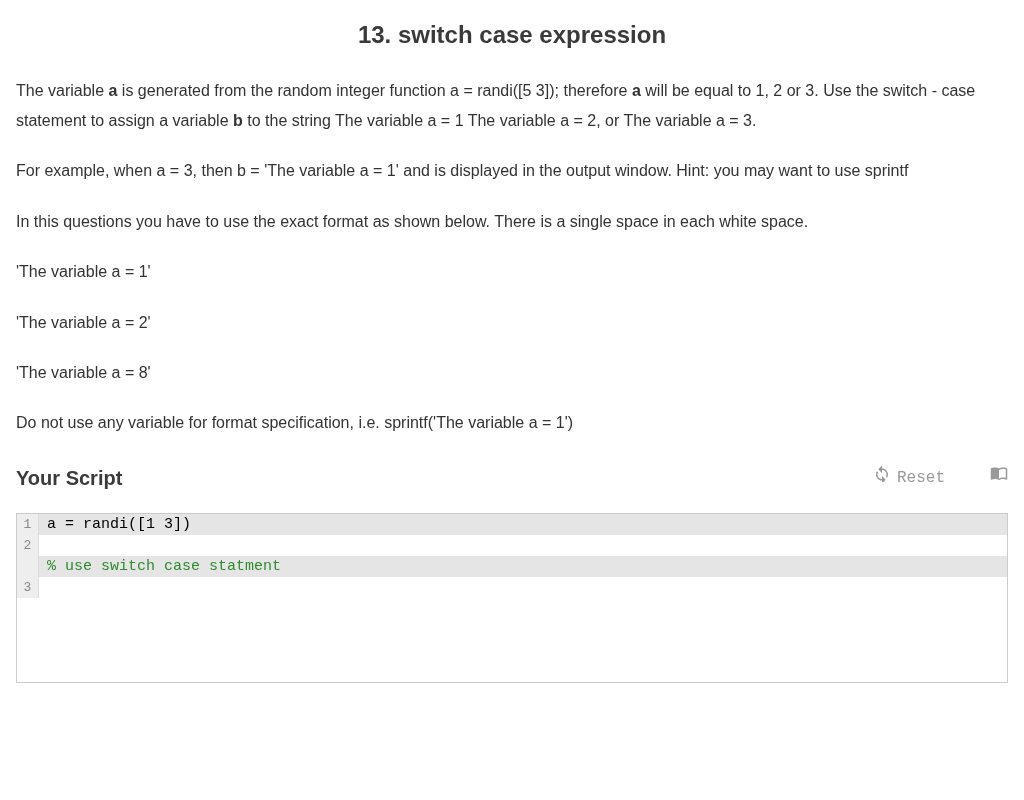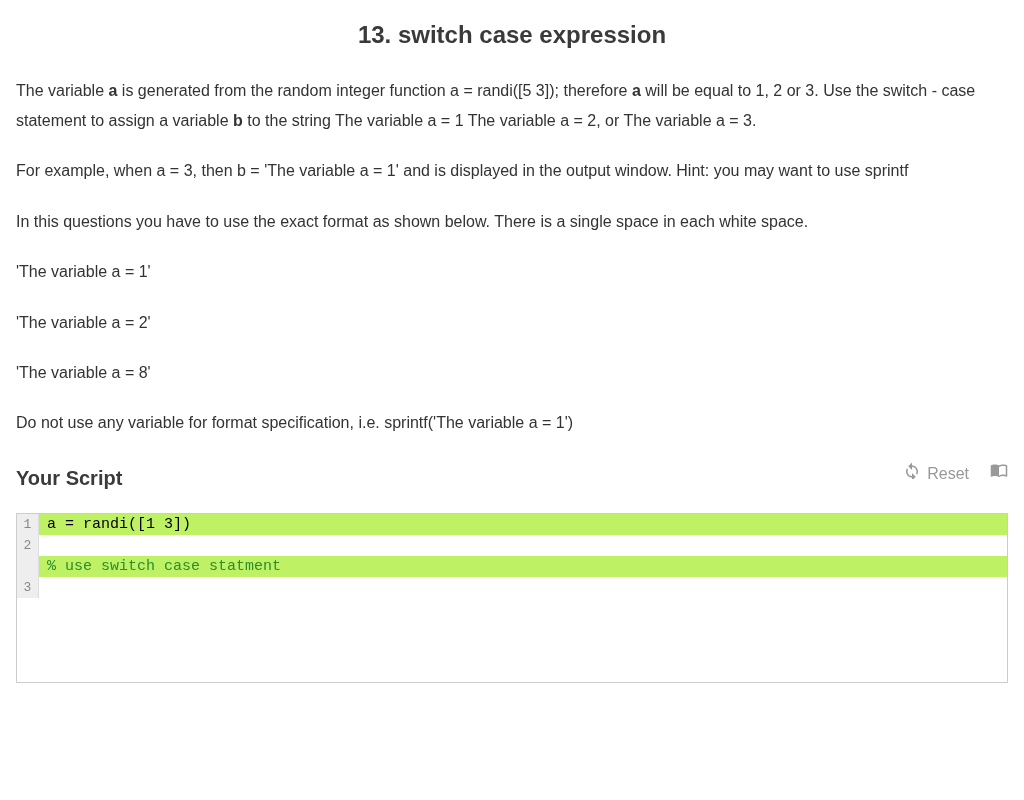--- a/index.html
+++ b/index.html
@@ -23,34 +23,35 @@
       margin-bottom: 18px;
       font-family: Arial, sans-serif;
       text-align: center;
     }
     p {
       margin-bottom: 20px;
       color: #333333;
     }
     .script-header {
       display: flex;
-      align-items: flex-start;
+      align-items: center;
       justify-content: space-between;
       margin-bottom: 16px;
     }
     .script-title {
       font-size: 20px;
       font-weight: bold;
       color: #3a3a3a;
     }
     .script-actions {
       display: flex;
       align-items: center;
-      gap: 21px;
+      gap: 45px;
       color: #999999;
+      font-family: Liberation Mono, monospace;
     }
     .action-link {
       display: flex;
       align-items: center;
       gap: 6px;
       color: #999999;
       cursor: pointer;
       font-size: 16px;
     }
     .action-link svg {
@@ -81,21 +82,21 @@
       font-size: 13px;
       line-height: 21px;
     }
     .line-content {
       padding-left: 8px;
       white-space: pre;
       flex: 1;
       line-height: 21px;
     }
     .highlighted {
-      background: #bef264;
+      background: #e5e5e5;
     }
     .code-kw {
       color: #000000;
     }
     .code-comment {
       color: #2e8b2e;
       margin-top: 21px;
     }
     b {
       font-weight: bold;

